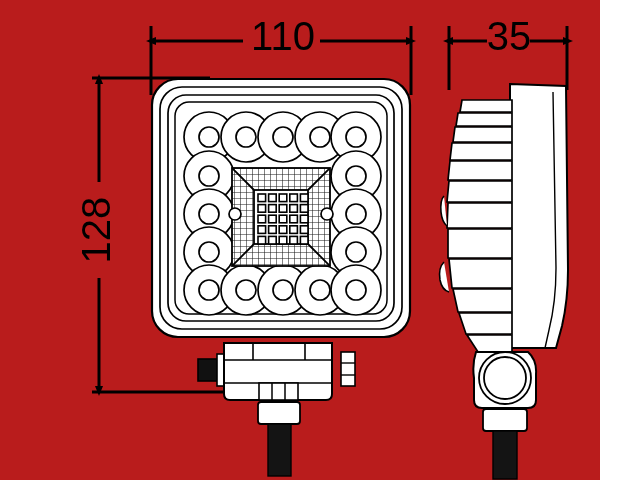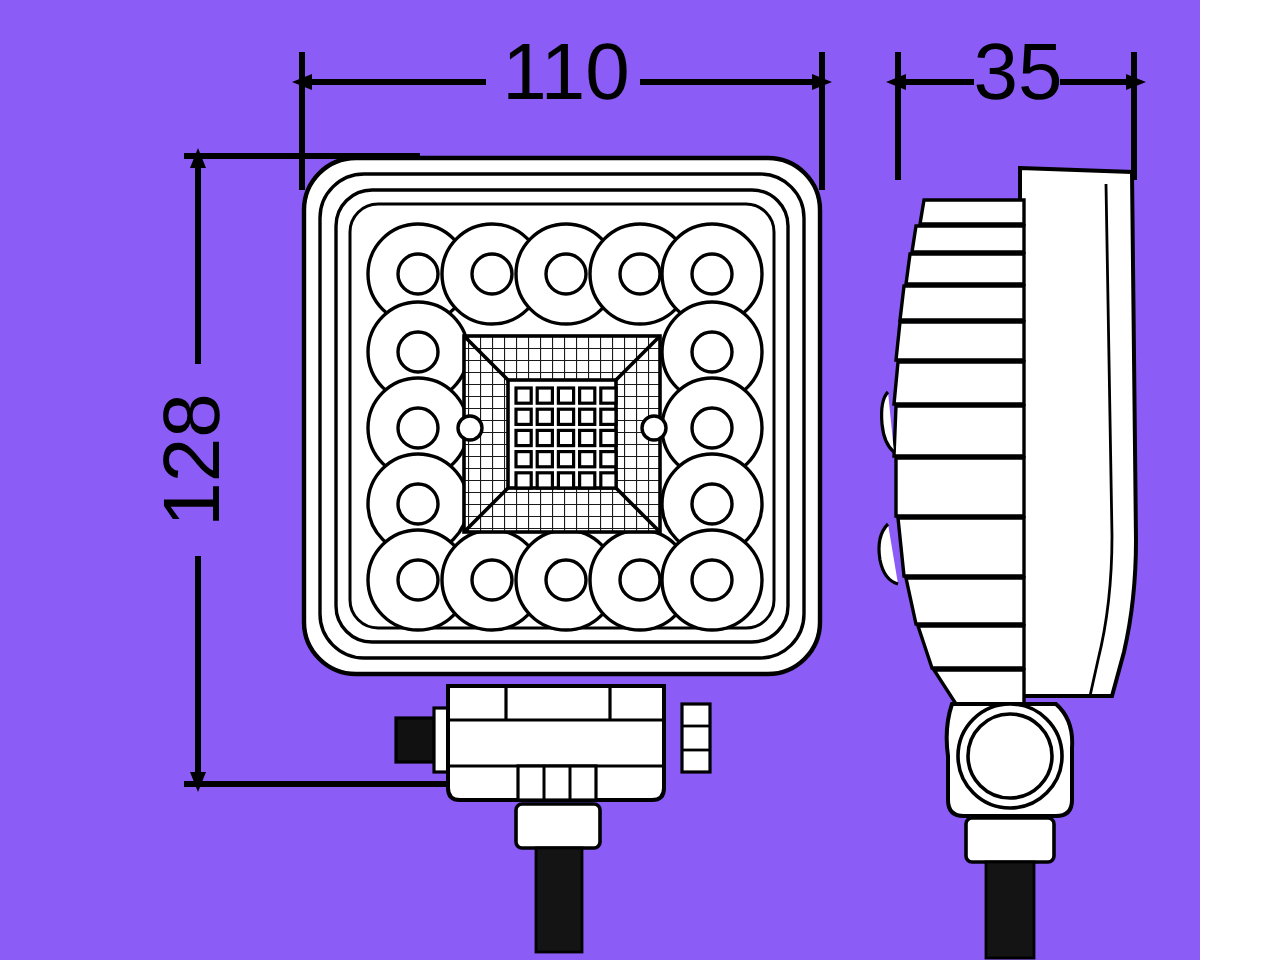--- a/index.html
+++ b/index.html
@@ -1,21 +1,21 @@
 <!DOCTYPE html>
 <html><head>
 <meta charset="utf-8">
 <style>
   html,body{margin:0;padding:0;background:#ffffff;}
   body{
     width:640px;height:480px;overflow:hidden;
     font-family:"Liberation Sans", sans-serif;
     background:#ffffff;
   }
-  #stage{position:relative;width:600px;height:480px;background:#8b5cf6;}
+  #stage{position:relative;width:600px;height:480px;background:#b91c1c;}
   #stage svg{position:absolute;left:0;top:0;}
   .dimtext{
     font-family:"Liberation Sans", sans-serif;
     font-size:40px;font-weight:400;fill:#000;
     dominant-baseline:middle;text-anchor:middle;
   }
 </style>
 </head>
 <body>
 

